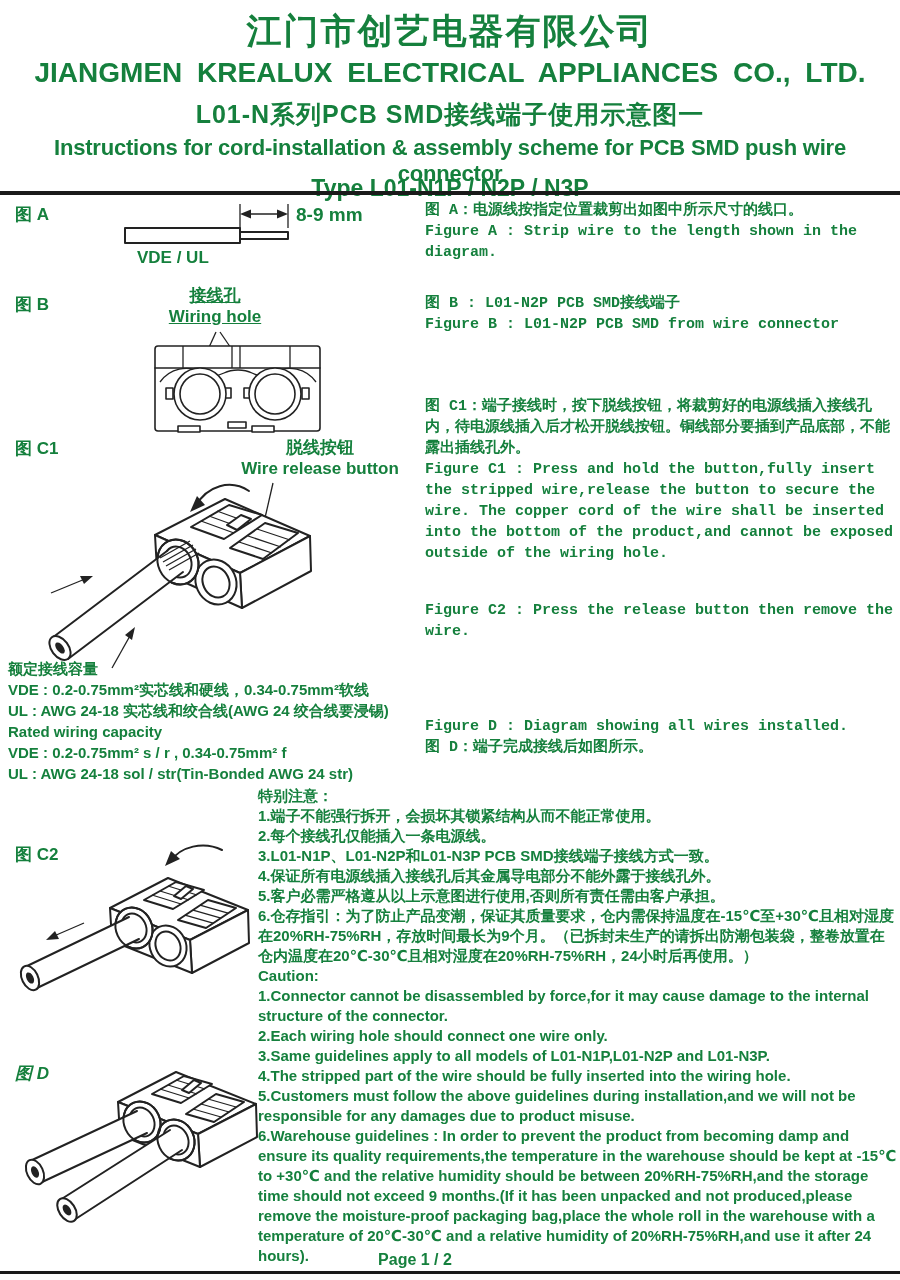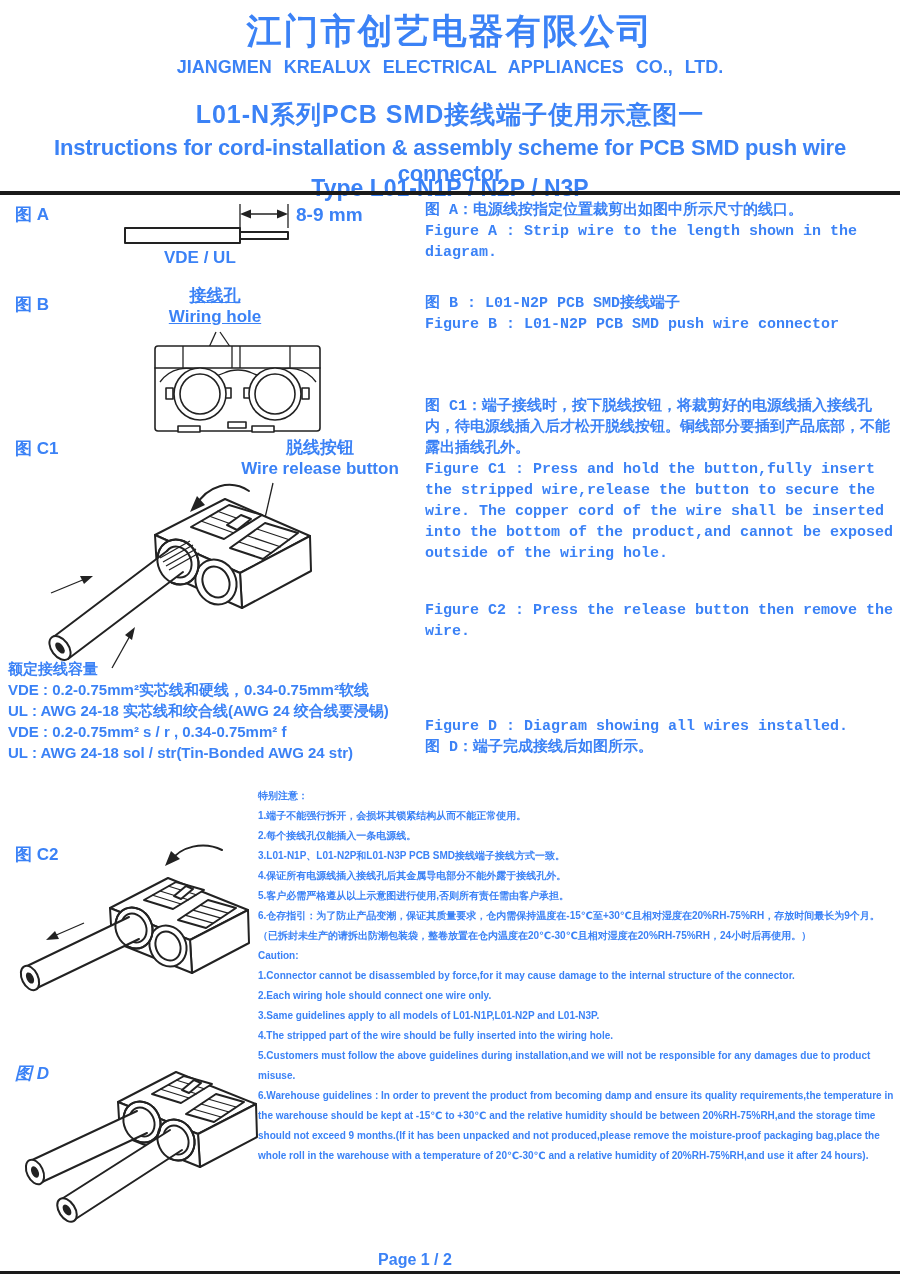--- a/index.html
+++ b/index.html
@@ -1,30 +1,30 @@
 <!DOCTYPE html>
 <html><head>
 <meta charset="utf-8">
 <style>
   html,body{margin:0;padding:0;background:#e8e8e8;}
   .page{position:relative;width:900px;height:1280px;background:#ffffff;overflow:hidden;
-        font-family:"Liberation Sans","DejaVu Sans",sans-serif;font-weight:700;color:#3b82f6;}
+        font-family:"Liberation Sans","DejaVu Sans",sans-serif;font-weight:700;color:#15803d;}
   .abs{position:absolute;}
   .ctr{text-align:center;width:900px;left:0;}
   .h-cn{top:8px;font-size:35px;letter-spacing:2px;}
-  .h-en{top:57px;font-size:18px;word-spacing:7px;}
+  .h-en{top:57px;font-size:28px;word-spacing:7px;}
   .h-cn2{top:98px;font-size:25px;letter-spacing:1px;}
   .h-en2{top:135px;font-size:22px;letter-spacing:-0.2px;}
   .h-type{top:175px;font-size:23px;}
   .rule{left:0;width:900px;background:#1a1a1a;}
   .figlabel{font-size:17px;}
   .callout{font-size:17px;line-height:21px;text-align:center;}
   .coltext{left:425px;width:472px;font-size:15px;line-height:21px;font-family:Liberation Mono, monospace;}
   .cap{left:8px;width:415px;font-size:15px;line-height:21px;}
-  .notes{left:258px;top:786px;width:640px;font-size:10px;line-height:20px;}
+  .notes{left:258px;top:786px;width:640px;font-size:15px;line-height:20px;}
   .dim{font-size:19px;}
   .std{font-size:17px;}
   .footer{left:340px;top:1251px;width:150px;text-align:center;font-size:16px;}
   .diag{position:absolute;}
   .diag .f{fill:#fff;stroke:#222;stroke-width:2;stroke-linejoin:round;}
   .diag .l{fill:none;stroke:#222;stroke-width:2;stroke-linecap:round;stroke-linejoin:round;}
   .diag .t{fill:none;stroke:#222;stroke-width:1.3;}
   .diag .a{fill:#222;stroke:none;}
   .diag .w{fill:#fff;stroke:none;}
   .diag .d{fill:#222;stroke:none;}
@@ -52,21 +52,21 @@
     </g>
     <g>
       <line class="t" x1="117" y1="4" x2="117" y2="28"></line>
       <line class="t" x1="165" y1="4" x2="165" y2="28"></line>
       <line class="t" x1="121" y1="14" x2="161" y2="14"></line>
       <polygon class="a" points="117,14 128,9.5 128,18.5"></polygon>
       <polygon class="a" points="165,14 154,9.5 154,18.5"></polygon>
     </g>
   </svg>
   <div class="abs dim" style="left:296px;top:204px;">8-9 mm</div>
-  <div class="abs std" style="left:164px;top:248px;">VDE / UL</div>
+  <div class="abs std" style="left:137px;top:248px;">VDE / UL</div>
 
   <div class="abs coltext" style="top:200px;">
     <div>图 A：电源线按指定位置裁剪出如图中所示尺寸的线口。</div>
     <div>Figure A : Strip wire to the length shown in the diagram.</div>
   </div>
 
   <div class="abs figlabel" style="left:15px;top:293px;">图 B</div>
   <div class="abs callout" style="left:115px;top:285px;width:200px;text-decoration:underline;">
     <div>接线孔</div>
     <div>Wiring hole</div>
@@ -96,21 +96,21 @@
     <g>
       <circle class="f" cx="48" cy="64" r="26"></circle>
       <circle class="l" cx="48" cy="64" r="20"></circle>
       <circle class="f" cx="123" cy="64" r="26"></circle>
       <circle class="l" cx="123" cy="64" r="20"></circle>
     </g>
   </svg>
 
   <div class="abs coltext" style="top:293px;">
     <div>图 B : L01-N2P PCB SMD接线端子</div>
-    <div>Figure B : L01-N2P PCB SMD push wire connector</div>
+    <div>Figure B : L01-N2P PCB SMD from wire connector</div>
   </div>
 
   <div class="abs figlabel" style="left:15px;top:437px;">图 C1</div>
   <div class="abs callout" style="left:215px;top:437px;width:210px;">
     <div>脱线按钮</div>
     <div>Wire release button</div>
   </div>
 
   <svg class="diag" style="left:15px;top:463px;" width="330" height="212" viewBox="0 0 330 212">
     <g>
@@ -162,20 +162,21 @@
 
   <div class="abs coltext" style="top:396px;">
     <div>图 C1：端子接线时，按下脱线按钮，将裁剪好的电源线插入接线孔内，待电源线插入后才松开脱线按钮。铜线部分要插到产品底部，不能露出插线孔外。</div>
     <div>Figure C1 : Press and hold the button,fully insert the stripped wire,release the button to secure the wire. The copper cord of the wire shall be inserted into the bottom of the product,and cannot be exposed outside of the wiring hole.</div>
   </div>
 
   <div class="abs cap" style="top:658px;">
     <div>额定接线容量</div>
     <div>VDE : 0.2-0.75mm²实芯线和硬线，0.34-0.75mm²软线</div>
     <div>UL : AWG 24-18 实芯线和绞合线(AWG 24 绞合线要浸锡)</div>
+    <div>Rated wiring capacity</div>
     <div>VDE : 0.2-0.75mm² s / r , 0.34-0.75mm² f</div>
     <div>UL : AWG 24-18 sol / str(Tin-Bonded AWG 24 str)</div>
   </div>
 
   <div class="abs coltext" style="top:600px;">
     <div>Figure C2 : Press the release button then remove the wire.</div>
   </div>
   <div class="abs coltext" style="top:716px;">
     <div>Figure D : Diagram showing all wires installed.</div>
     <div>图 D：端子完成接线后如图所示。</div>

